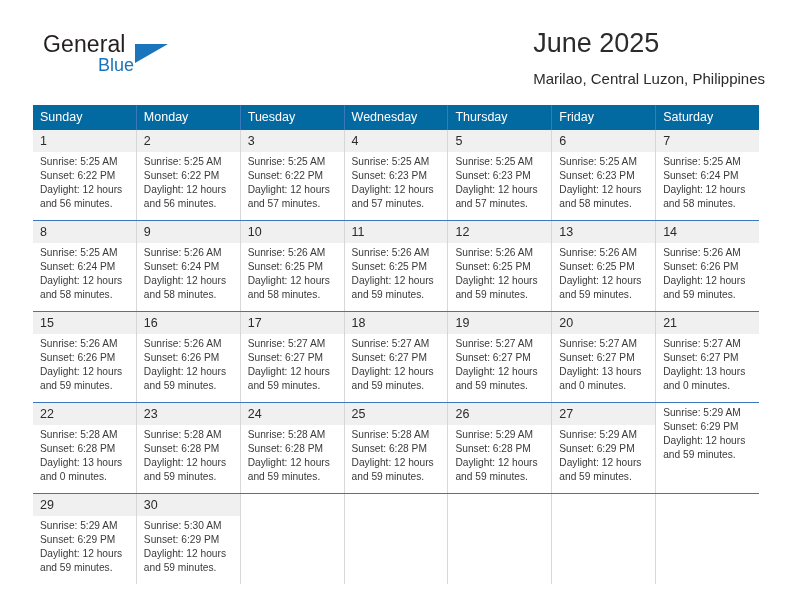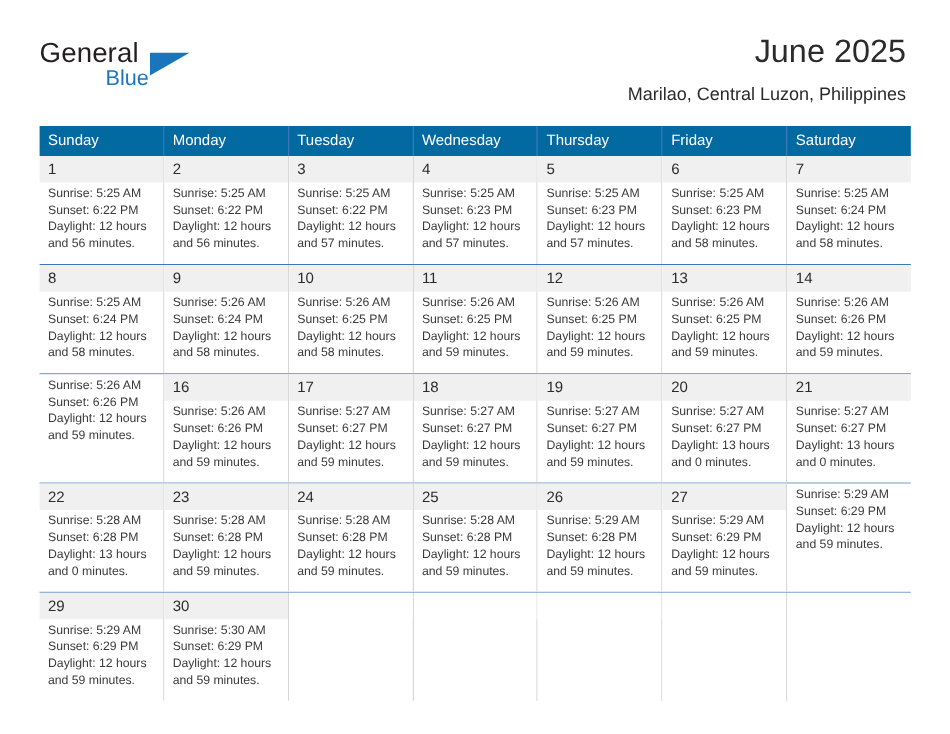--- a/index.html
+++ b/index.html
@@ -16,21 +16,21 @@
   }
   .page {
     position: relative;
     width: 792px;
     height: 612px;
   }
 
   
   .top {
     position: absolute;
-    left: 29px;
+    left: 39px;
     top: 26px;
     width: 726px;
     height: 72px;
   }
   .logo {
     position: absolute;
     left: 4px;
     top: 5px;
     width: 200px;
     height: 58px;
@@ -59,21 +59,20 @@
     width: 0;
     height: 0;
     border-left: 33px solid #1b75bc;
     border-bottom: 19px solid transparent;
   }
 
   .titles {
     position: absolute;
     right: 0;
     top: 0;
-    text-align: right;
   }
   .month-title {
     font-size: 27px;
     color: #2b2b2b;
     line-height: 34px;
     white-space: nowrap;
   }
   .location {
     font-size: 15px;
     color: #2b2b2b;
@@ -284,20 +283,21 @@
         <div class="day-info">
           <div>Sunrise: 5:26 AM</div>
           <div>Sunset: 6:26 PM</div>
           <div class="wrap">Daylight: 12 hours and 59 minutes.</div>
         </div>
       </div>
     </div>
 
     <div class="week">
       <div class="day">
+        <div class="day-num">15</div>
         <div class="day-info">
           <div>Sunrise: 5:26 AM</div>
           <div>Sunset: 6:26 PM</div>
           <div class="wrap">Daylight: 12 hours and 59 minutes.</div>
         </div>
       </div>
       <div class="day">
         <div class="day-num">16</div>
         <div class="day-info">
           <div>Sunrise: 5:26 AM</div>

